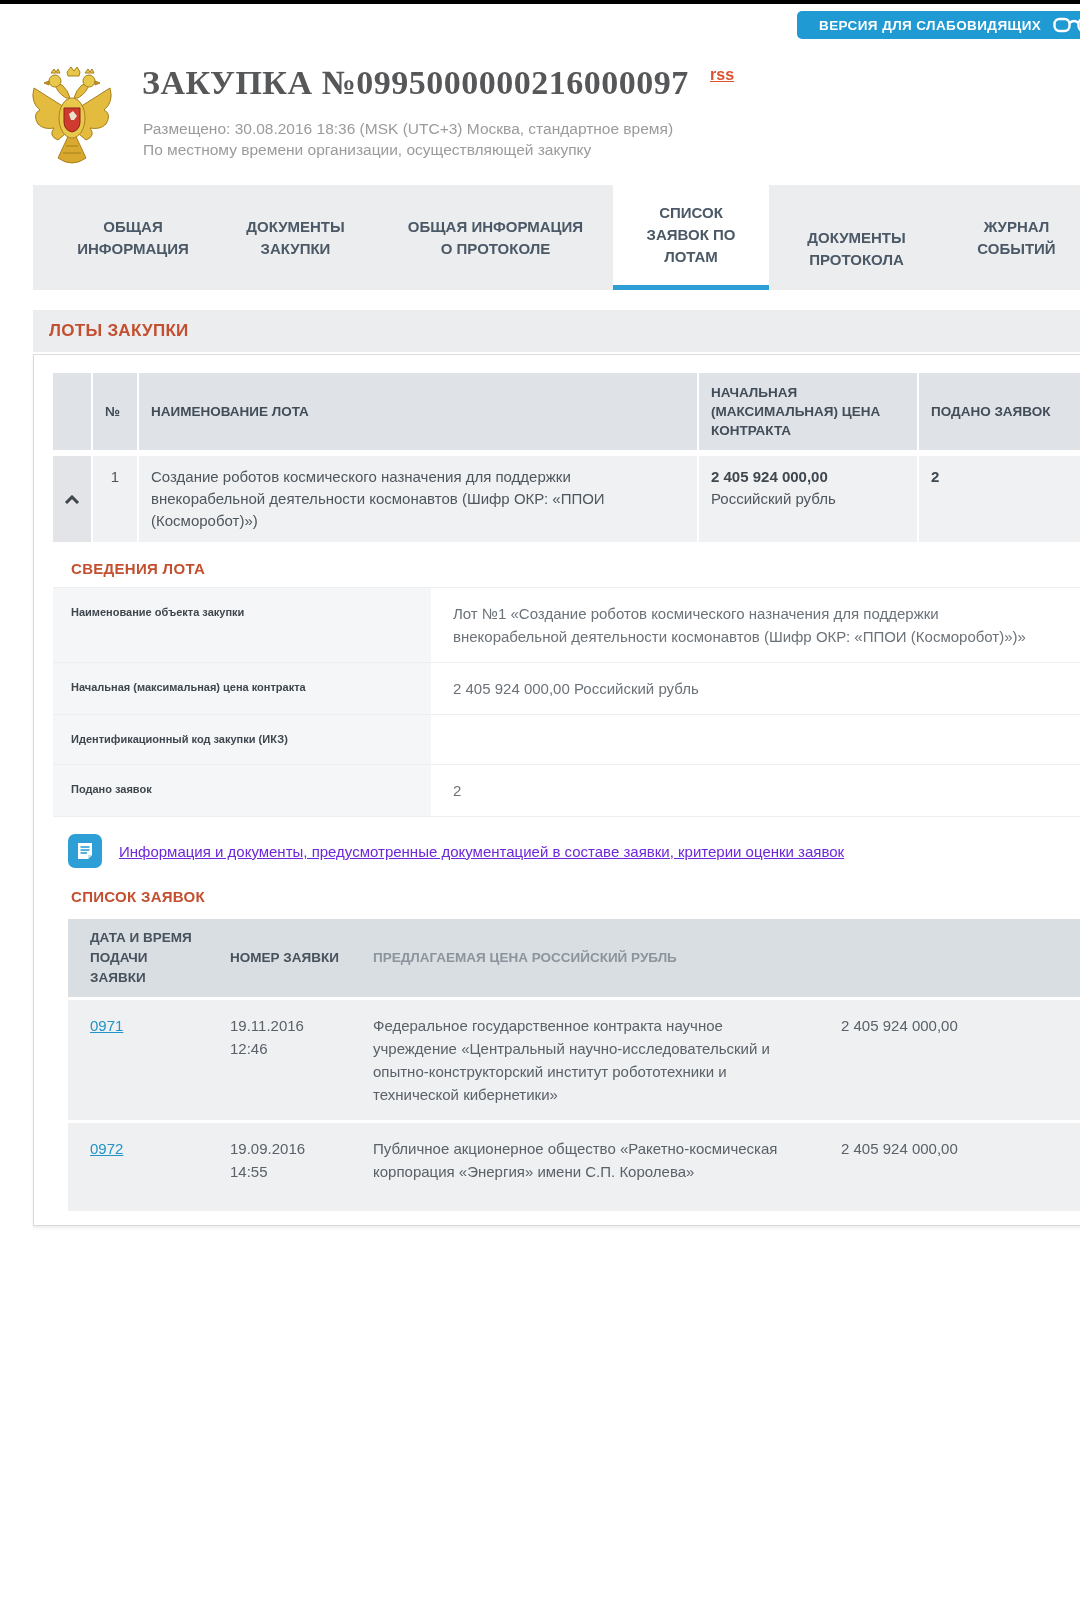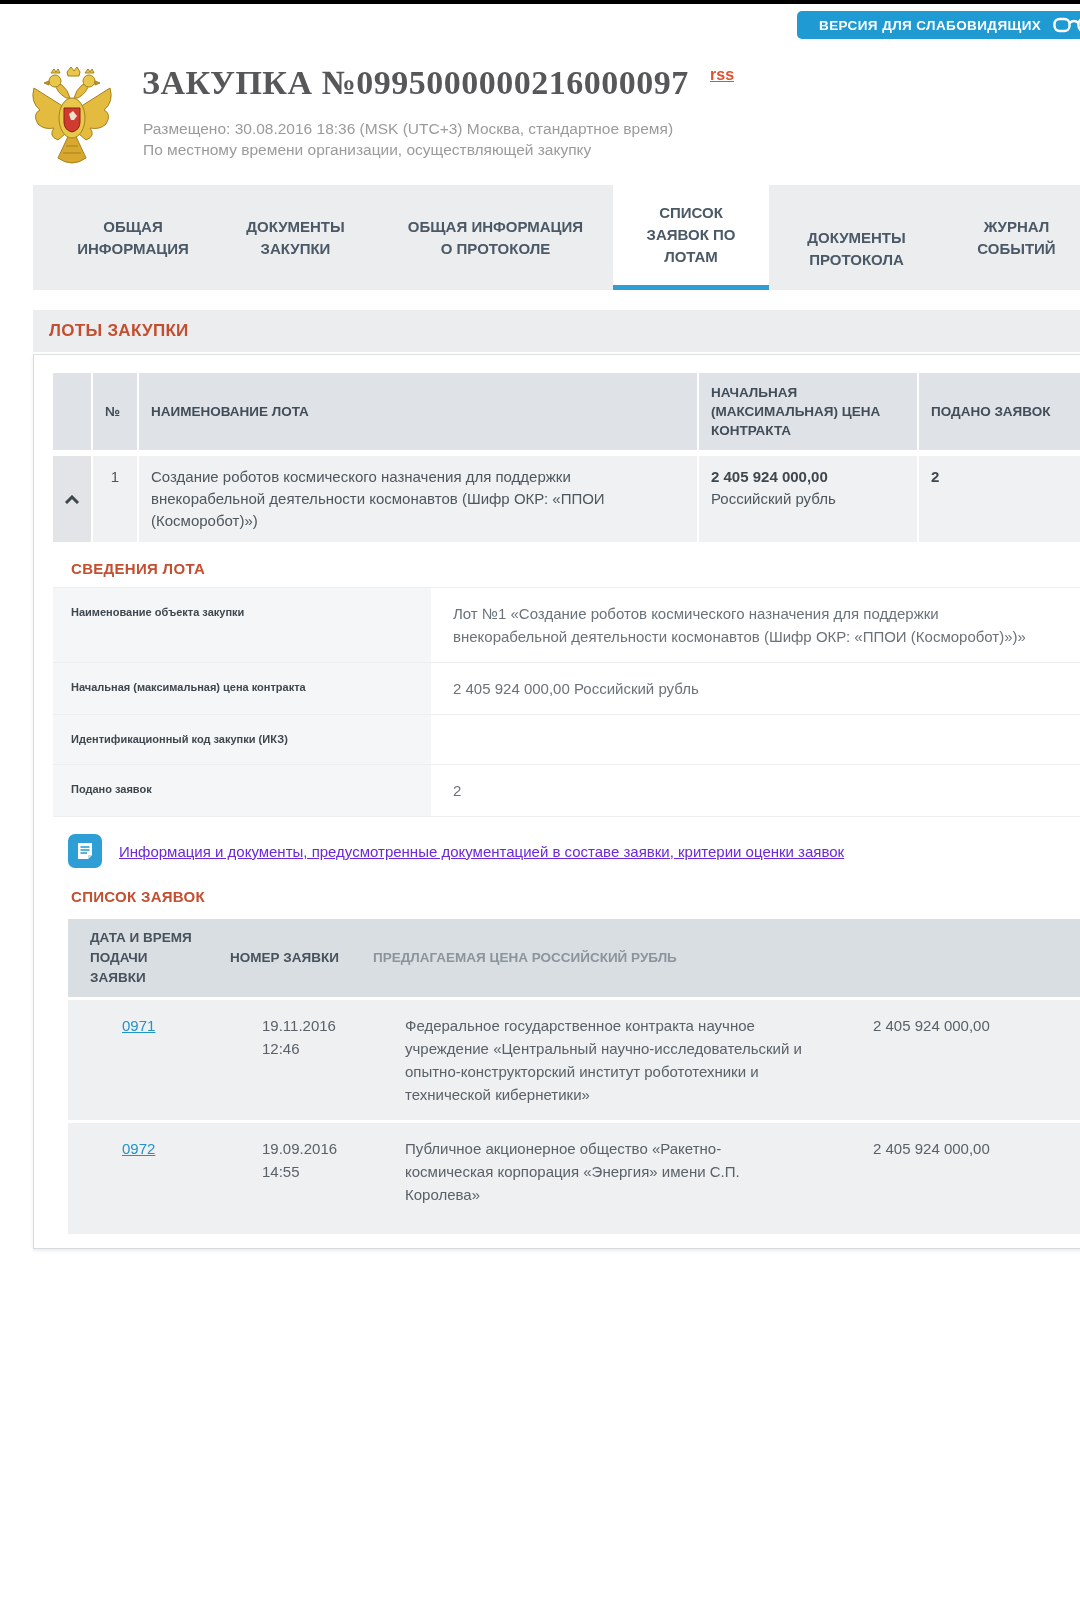--- a/index.html
+++ b/index.html
@@ -92,21 +92,21 @@
 
   
   .bids-table { margin:14px 0 0 15px; background:#eef0f2; padding-bottom:14px; }
   .b-grid { display:grid; grid-template-columns:140px 143px 468px 1fr; }
   .b-head { background:#d9dee3; }
   .b-hcell { font-size:13.5px; font-weight:bold; color:#47525c; line-height:20px;
              padding:9px 12px 9px 22px; display:flex; align-items:center; }
   .b-hcell.light { color:#8c949c; }
   .b-row { border-top:3px solid #fff; }
   .b-row:first-of-type { border-top:4px solid #fff; }
-  .b-cell { font-size:15px; color:#5a6168; line-height:23px; padding:14px 12px 14px 22px;margin-left:32px; }
+  .b-cell { font-size:15px; color:#5a6168; line-height:23px; padding:14px 12px 14px 22px; }
   .bid-no { color:#2293c6; text-decoration:underline; cursor:pointer; }
 
   a, .tab, .access-btn, .doc-link, .bid-no { user-select:none; }
 </style>
 </head>
 <body>
 
 <div class="topbar"></div>
 
 <div class="header">

